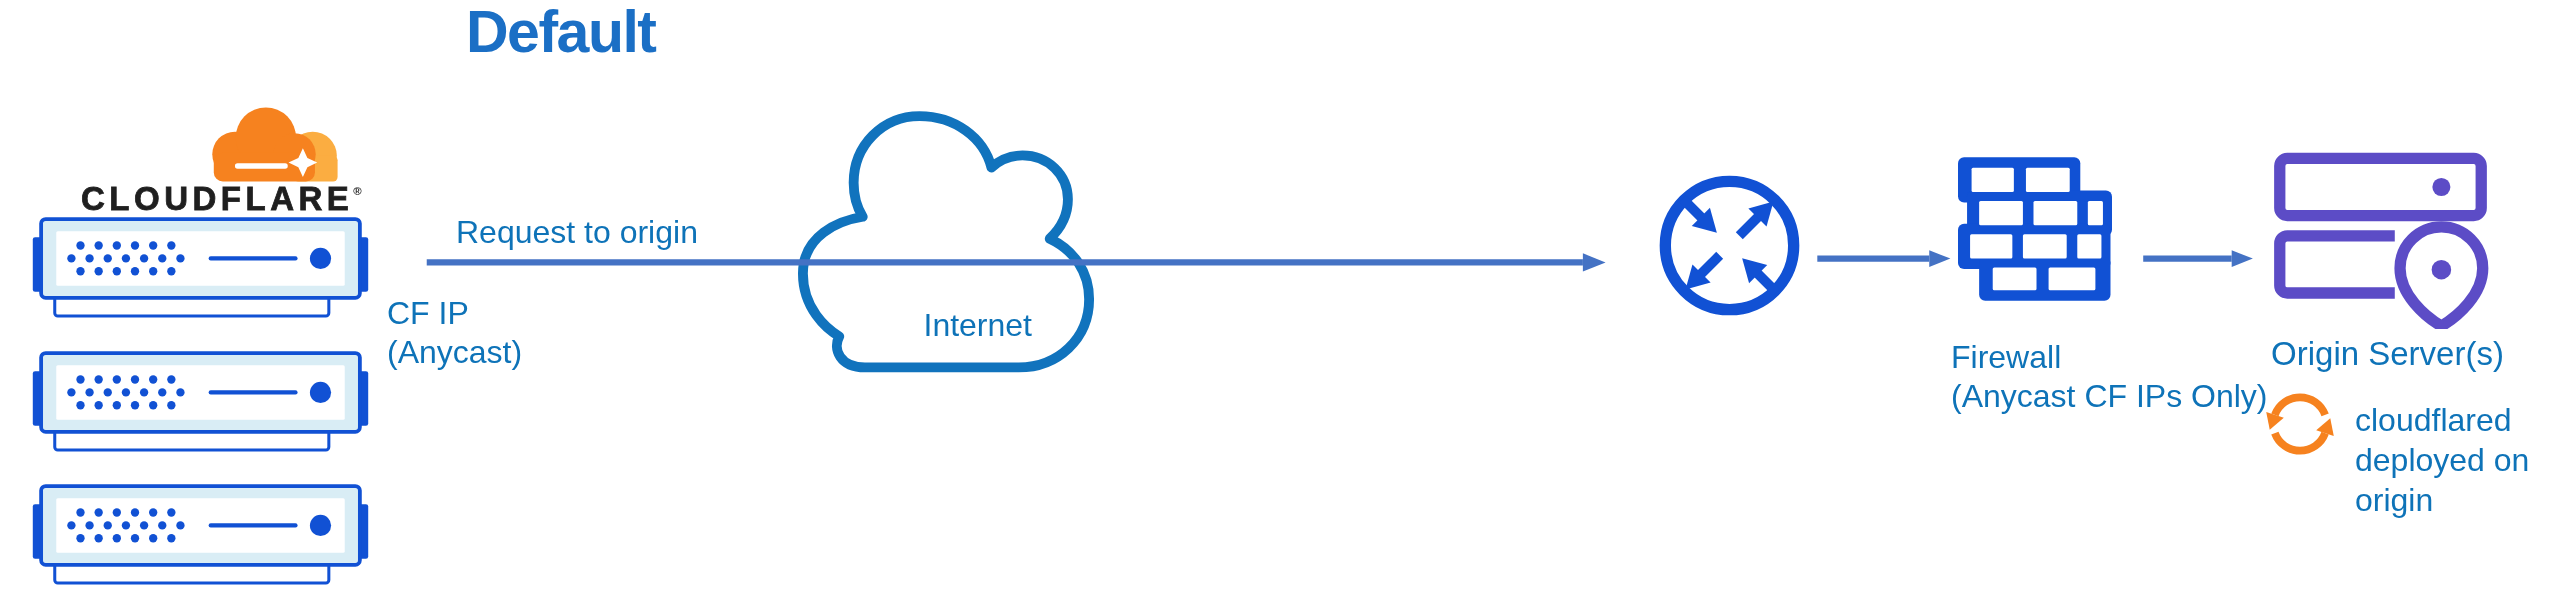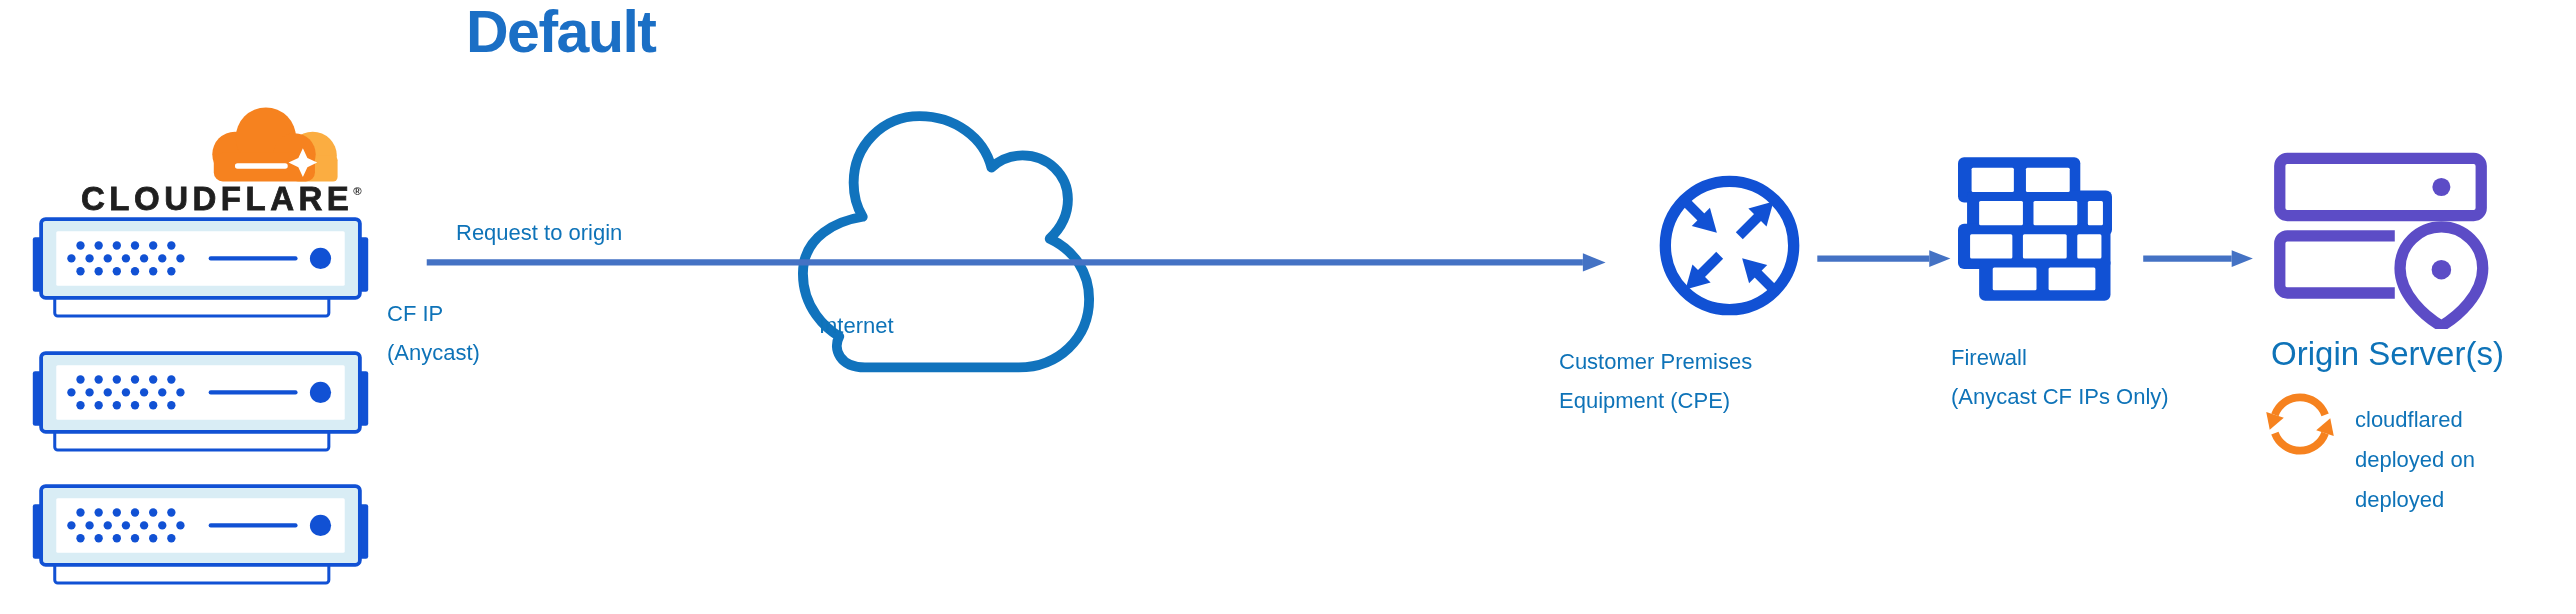--- a/index.html
+++ b/index.html
@@ -21,26 +21,26 @@
     white-space:nowrap;
     margin-left:36px;
   }
   .wordmark sup{font-size:11.4px;letter-spacing:0;-webkit-text-stroke:0;vertical-align:15px;}
   .logo-svg{left:188px;top:106px;}
   .server-1{left:32px;top:216px;}
   .server-2{left:32px;top:350px;}
   .server-3{left:32px;top:483px;}
   .lbl{
     color:var(--text-blue,#0E73B8);
-    font-size:22px;line-height:39px;white-space:pre;
+    font-size:32px;line-height:39px;white-space:pre;
   }
   .request-label{left:456px;top:213px;}
   .cfip-label{left:387px;top:282px;margin-top:12px;}
   .cloud-svg{left:793px;top:110px;}
-  .internet-label{left:819px;top:306px;width:242px;text-align:left;}
+  .internet-label{left:790px;top:306px;width:242px;text-align:right;}
   .connectors{left:0;top:0;pointer-events:none;}
   .cpe-svg{left:1654px;top:170px;}
   .cpe-label{left:1559px;top:342px;}
   .firewall-svg{left:1958px;top:157px;}
   .firewall-label{left:1951px;top:338px;width:325px;text-align:left;}
   .origin-svg{left:2273px;top:151px;}
   .origin-label{left:2240px;top:334px;width:295px;text-align:center;font-size:33px;}
   .sync-svg{left:2260px;top:386px;}
   .note-label{left:2355px;top:400px;line-height:40px;}
 </style>
@@ -142,21 +142,20 @@
     </g>
   </svg>
 
   <svg class="abs cpe-svg" width="151" height="151" viewBox="0 0 200 200">
     <circle cx="100" cy="100" r="85" fill="#fff" stroke="#1151D4" stroke-width="15"></circle>
     <use href="#cpe-arrow" transform="translate(38,38) rotate(45)"></use>
     <use href="#cpe-arrow" transform="translate(113,87) rotate(-45)"></use>
     <use href="#cpe-arrow" transform="translate(87,113) rotate(135)"></use>
     <use href="#cpe-arrow" transform="translate(162,162) rotate(-135)"></use>
   </svg>
-  <div class="abs lbl cpe-label"><span>Customer Premises</span><br><span>Equipment (CPE)</span></div>
 
   <svg class="abs firewall-svg" width="154" height="144" viewBox="0 0 204 190">
     <g fill="#1151D4">
       <rect x="0" y="0" width="162" height="60" rx="8"></rect>
       <rect x="12" y="44" width="192" height="60" rx="8"></rect>
       <rect x="0" y="88" width="202" height="60" rx="8"></rect>
       <rect x="28" y="132" width="174" height="58" rx="8"></rect>
     </g>
     <g fill="#fff">
       <rect x="18" y="14" width="56" height="32" rx="2"></rect>
@@ -186,16 +185,16 @@
   <svg class="abs sync-svg" width="80" height="76" viewBox="0 0 110 108">
     <g stroke="#F6821F" stroke-width="11" fill="none">
       <path d="M90.7 41 A38 38 0 0 0 19.3 41"></path>
       <path d="M19.3 67 A38 38 0 0 0 90.7 67"></path>
     </g>
     <g fill="#F6821F">
       <polygon points="32,45 7,37 12,62"></polygon>
       <polygon points="103,71 78,63 98,46"></polygon>
     </g>
   </svg>
-  <div class="abs lbl note-label"><span>cloudflared</span><br><span>deployed on</span><br><span>deployed</span></div>
+  <div class="abs lbl note-label"><span>cloudflared</span><br><span>deployed on</span><br><span>origin</span></div>
 
 </div>
 
 
 </body></html>

